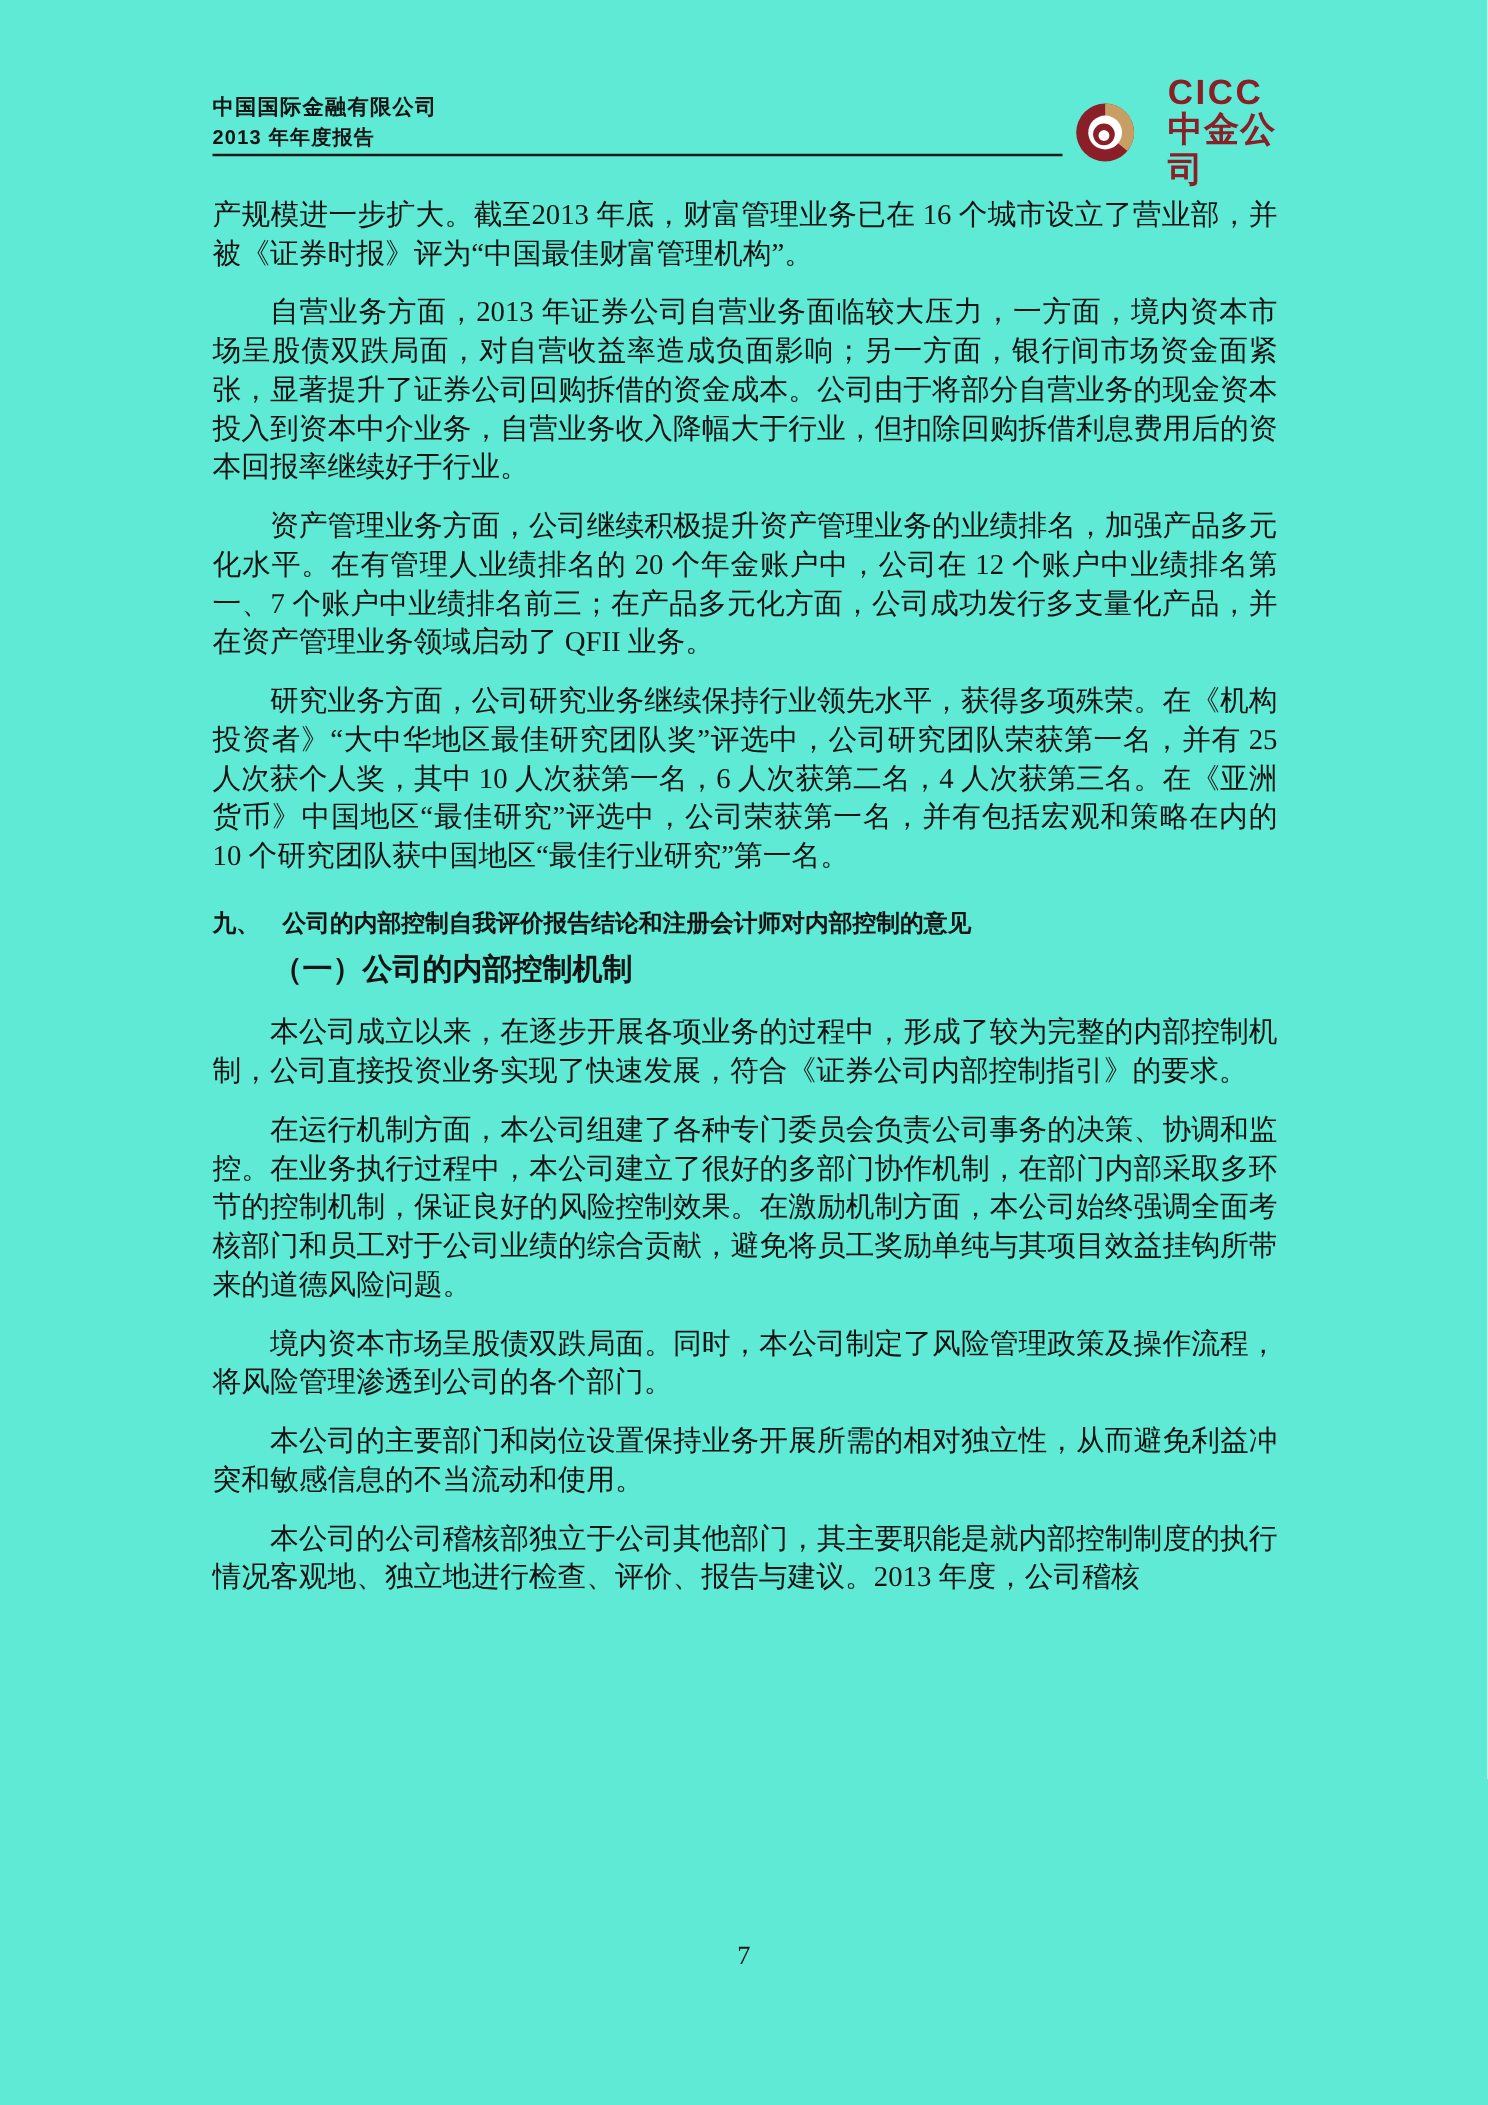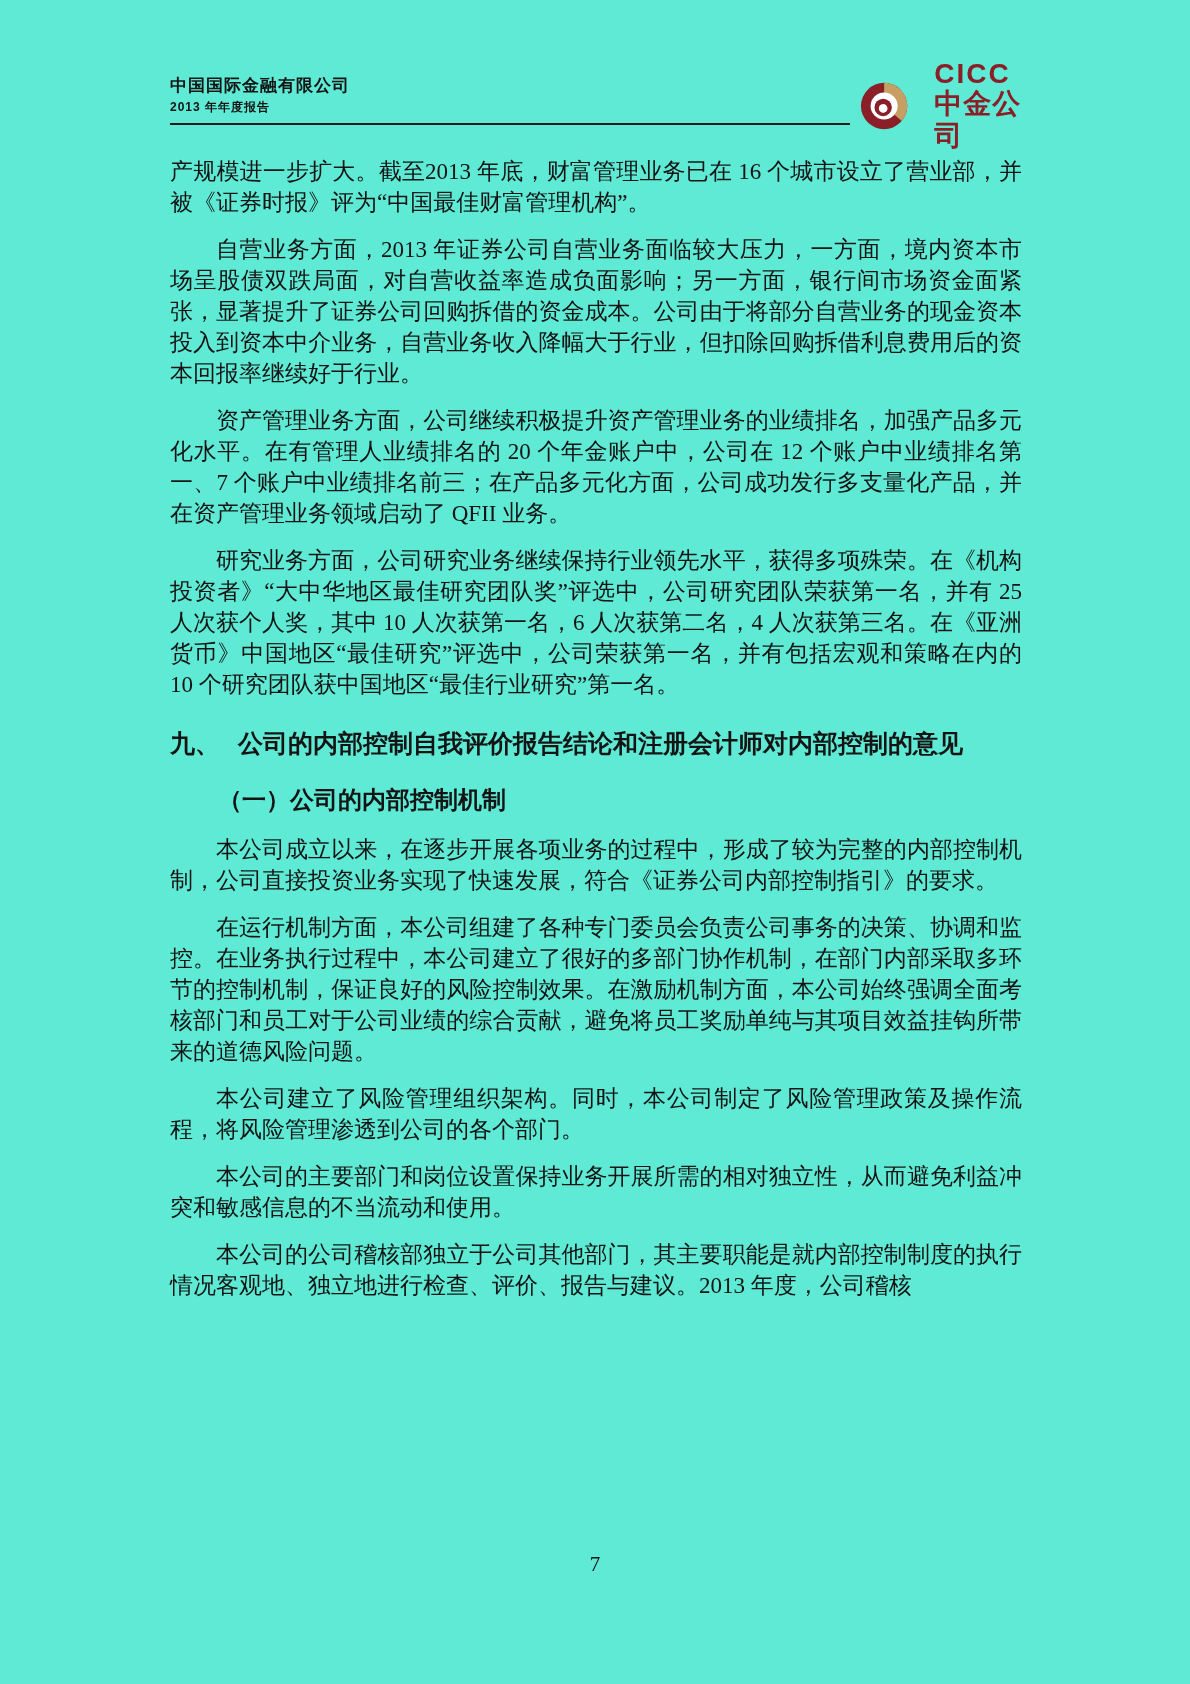--- a/index.html
+++ b/index.html
@@ -14,35 +14,35 @@
     width:1190px;height:1684px;
     background:#5eead4;
     color:var(--ink);
     font-family:"Liberation Serif","DejaVu Serif",serif;
     overflow:hidden;
   }
   
   .header{position:absolute;left:170px;top:74px;width:852px;}
   .header-text{font-family:"Liberation Sans","DejaVu Sans",sans-serif;font-weight:bold;}
   .header-company{font-size:17px;line-height:1.45;letter-spacing:1px;}
-  .header-report{font-size:12px;line-height:1.45;letter-spacing:1px;}
+  .header-report{font-size:16px;line-height:1.45;letter-spacing:1px;}
   .header-rule{position:absolute;left:0;top:49px;width:680px;height:2px;background:#1a1a1a;}
   .logo{position:absolute;left:690px;top:-14px;display:flex;align-items:center;gap:26px;}
   .logo-mark{width:62px;height:62px;display:block;}
   .logo-text{color:var(--maroon);font-family:"Liberation Sans","DejaVu Sans",sans-serif;font-weight:bold;}
   .logo-en{font-size:28px;line-height:1;letter-spacing:2px;}
   .logo-zh{font-size:28px;line-height:1.15;letter-spacing:1px;}
   
   .main{
     position:absolute;left:170px;top:156px;width:852px;
     font-size:23px;line-height:31px;text-align:justify;
   }
   .para{text-indent:2em;margin-bottom:16px;}
   .para.cont{text-indent:0;}
-  .section-heading{margin-top:28px;margin-bottom:24px;font-size:25px;font-weight:bold;line-height:1.3;}
+  .section-heading{margin-top:28px;margin-bottom:8px;font-size:19px;font-weight:bold;line-height:1.3;}
   .section-number{margin-right:18px;}
   .subsection-heading{margin:4px 0 18px 48px;font-size:24px;font-weight:bold;line-height:1.3;}
   
   .footer{position:absolute;left:0;top:1552px;width:1190px;text-align:center;font-size:21px;}
 </style>
 </head>
 <body>
 
 <div class="page">
 
@@ -74,21 +74,21 @@
     <p class="para">资产管理业务方面，公司继续积极提升资产管理业务的业绩排名，加强产品多元化水平。在有管理人业绩排名的 20 个年金账户中，公司在 12 个账户中业绩排名第一、7 个账户中业绩排名前三；在产品多元化方面，公司成功发行多支量化产品，并在资产管理业务领域启动了 QFII 业务。</p>
     <p class="para">研究业务方面，公司研究业务继续保持行业领先水平，获得多项殊荣。在《机构投资者》“大中华地区最佳研究团队奖”评选中，公司研究团队荣获第一名，并有 25 人次获个人奖，其中 10 人次获第一名，6 人次获第二名，4 人次获第三名。在《亚洲货币》中国地区“最佳研究”评选中，公司荣获第一名，并有包括宏观和策略在内的 10 个研究团队获中国地区“最佳行业研究”第一名。</p>
 
     <h2 class="section-heading">
       <span class="section-number">九、</span><span>公司的内部控制自我评价报告结论和注册会计师对内部控制的意见</span>
     </h2>
     <h3 class="subsection-heading">（一）公司的内部控制机制</h3>
 
     <p class="para">本公司成立以来，在逐步开展各项业务的过程中，形成了较为完整的内部控制机制，公司直接投资业务实现了快速发展，符合《证券公司内部控制指引》的要求。</p>
     <p class="para">在运行机制方面，本公司组建了各种专门委员会负责公司事务的决策、协调和监控。在业务执行过程中，本公司建立了很好的多部门协作机制，在部门内部采取多环节的控制机制，保证良好的风险控制效果。在激励机制方面，本公司始终强调全面考核部门和员工对于公司业绩的综合贡献，避免将员工奖励单纯与其项目效益挂钩所带来的道德风险问题。</p>
-    <p class="para">本公司建立了风险管理组织架构。同时，本公司制定了风险管理政策及操作流程，将风险管理渗透到公司的各个部门。</p>
+    <p class="para">境内资本市场呈股债双跌局面。同时，本公司制定了风险管理政策及操作流程，将风险管理渗透到公司的各个部门。</p>
     <p class="para">本公司的主要部门和岗位设置保持业务开展所需的相对独立性，从而避免利益冲突和敏感信息的不当流动和使用。</p>
     <p class="para">本公司的公司稽核部独立于公司其他部门，其主要职能是就内部控制制度的执行情况客观地、独立地进行检查、评价、报告与建议。2013 年度，公司稽核</p>
   </div>
 
   <div class="footer">
     <span>7</span>
   </div>
 
 </div>
 

